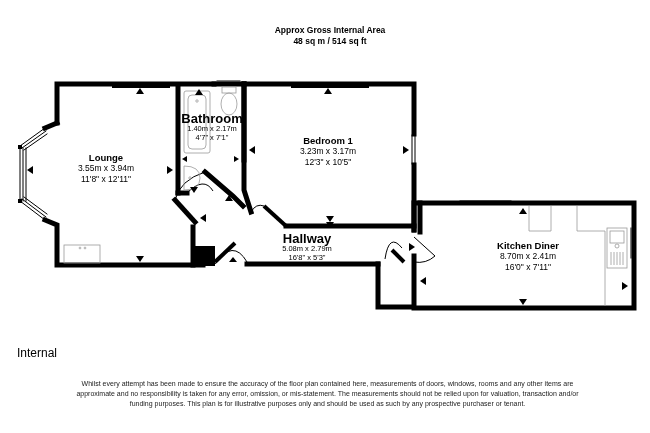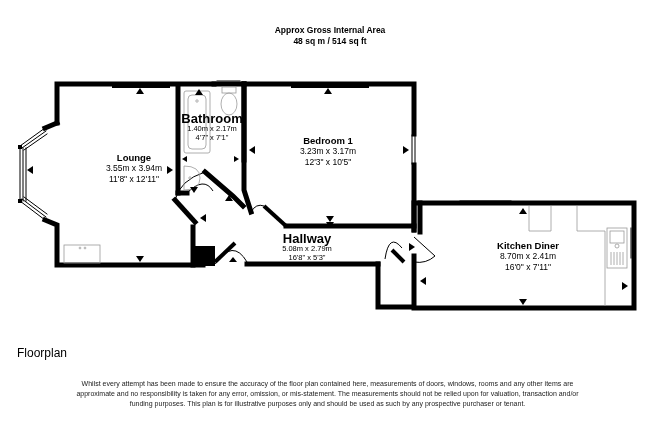--- a/index.html
+++ b/index.html
@@ -153,21 +153,21 @@
       <polygon points="330,228 326,222 334,222"></polygon>
       <polygon points="415,247 409,243 409,251"></polygon>
       <polygon points="420,281 426,277 426,285"></polygon>
       <polygon points="523,208 527,214 519,214"></polygon>
       <polygon points="523,305 519,299 527,299"></polygon>
       <polygon points="628,286 622,282 622,290"></polygon>
     </g>
   </svg>
 </div>
 
-<div class="room-label" style="left:106px; top:152px;margin-left:28px;">
+<div class="room-label" style="left:106px; top:152px;">
   <div class="name">Lounge</div>
   <div>3.55m x 3.94m</div>
   <div>11'8" x 12'11"</div>
 </div>
 
 <div class="room-label small" style="left:212px; top:114px;">
   <div class="name">Bathroom</div>
   <div>1.40m x 2.17m</div>
   <div>4'7" x 7'1"</div>
 </div>
@@ -183,14 +183,14 @@
   <div>5.08m x 2.79m</div>
   <div>16'8" x 5'3"</div>
 </div>
 
 <div class="room-label" style="left:528px; top:240px;">
   <div class="name">Kitchen Diner</div>
   <div>8.70m x 2.41m</div>
   <div>16'0" x 7'11"</div>
 </div>
 
-<div class="floor-name">Floorplan</div>
+<div class="floor-name">Internal</div>
 <div class="disclaimer">Whilst every attempt has been made to ensure the accuracy of the floor plan contained here, measurements of doors, windows, rooms and any other items are approximate and no responsibility is taken for any error, omission, or mis-statement. The measurements should not be relied upon for valuation, transaction and/or funding purposes. This plan is for illustrative purposes only and should be used as such by any prospective purchaser or tenant.</div>
 
 </body></html>

